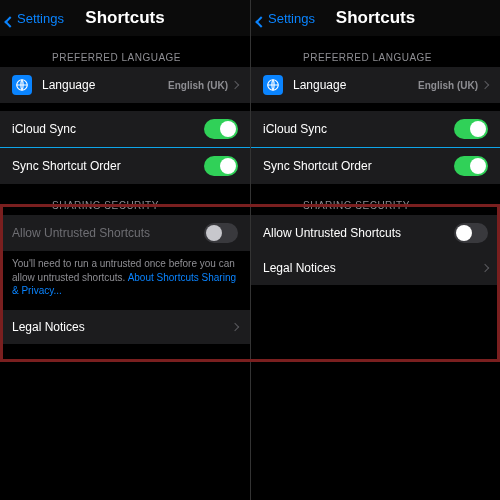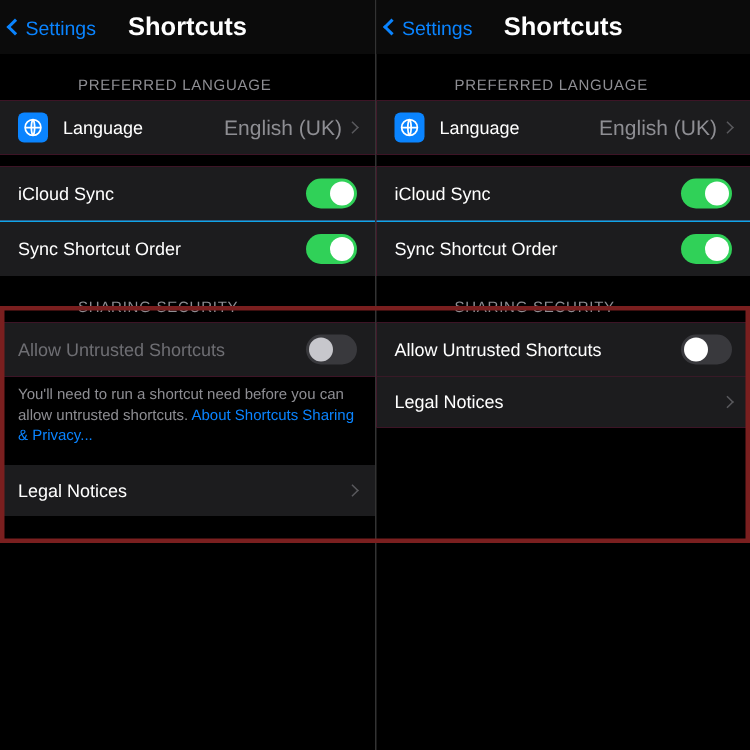--- a/index.html
+++ b/index.html
@@ -1,28 +1,28 @@
 <!DOCTYPE html>
 <html><head>
 <meta charset="utf-8">
 <style>
   * { box-sizing: border-box; margin: 0; padding: 0; }
   html, body { width: 500px; height: 500px; background: #000; color: #fff; font-family: -apple-system, BlinkMacSystemFont, "Helvetica Neue", Arial, sans-serif; font-size: 12px; overflow: hidden; }
   .container { display: flex; width: 500px; height: 500px; }
   .pane { width: 250px; height: 500px; background: #000; position: relative; }
   .pane + .pane { border-left: 1px solid #333; }
   .navbar { display: flex; align-items: center; height: 36px; padding: 0 6px; background: #0b0b0b; position: relative; }
-  .back { display: flex; align-items: center; color: #0a84ff; font-size: 13px; }
+  .back { display: flex; align-items: flex-end; color: #0a84ff; font-size: 13px; }
   .chev { display: inline-block; border: solid #0a84ff; border-width: 0 2px 2px 0; padding: 3px; transform: rotate(135deg); margin-right: 3px; }
   .navtitle { position: absolute; left: 0; right: 0; text-align: center; color: #fff; font-size: 17px; font-weight: 600; pointer-events: none; }
   .section-header { font-size: 10px; color: #8e8e93; letter-spacing: 0.5px; padding: 16px 12px 4px 12px; text-transform: uppercase; margin-left: 40px; }
   .cell { display: flex; align-items: center; background: #1c1c1e; padding: 8px 12px; min-height: 34px; position: relative; }
   .cell + .cell { border-top: 1px solid #0ea5e9; }
   .cell .label { flex: 1; color: #fff; font-size: 12px; }
-  .cell .value { color: #8e8e93; font-size: 14px; margin-right: 4px; }
+  .cell .value { color: #8e8e93; font-size: 10px; margin-right: 4px; font-weight: bold; }
   .chev-right { display: inline-block; border: solid #5a5a5e; border-width: 0 1.5px 1.5px 0; padding: 2.5px; transform: rotate(-45deg); }
   .globe-icon { width: 20px; height: 20px; border-radius: 4px; background: #0a84ff; margin-right: 10px; display: flex; align-items: center; justify-content: center; }
   .globe-icon svg { width: 14px; height: 14px; }
   .toggle { width: 34px; height: 20px; border-radius: 10px; position: relative; flex-shrink: 0; }
   .toggle.on { background: #30d158; }
   .toggle.off { background: #39393d; }
   .toggle .knob { position: absolute; width: 16px; height: 16px; border-radius: 50%; background: #fff; top: 2px; }
   .toggle.on .knob { right: 2px; }
   .toggle.off .knob { left: 2px; }
   .toggle.off.light .knob { background: #c7c7cc; }
@@ -81,21 +81,21 @@
     <div class="section-header">SHARING SECURITY</div>
     <div class="group">
       <div class="cell disabled">
         <span class="label">Allow Untrusted Shortcuts</span>
         <div class="toggle off light">
             <div class="knob"></div>
           </div>
       </div>
     </div>
     <div class="footer">
-      <span>You'll need to run a shortcut need before you can allow untrusted shortcuts. </span><a>About Shortcuts Sharing &amp; Privacy...</a>
+      <span>You'll need to run a untrusted once before you can allow untrusted shortcuts. </span><a>About Shortcuts Sharing &amp; Privacy...</a>
     </div>
     <div class="group">
       <div class="cell">
         <span class="label">Legal Notices</span>
         <span class="chev-right"></span>
       </div>
     </div>
   </div>
 
   <div class="pane">

